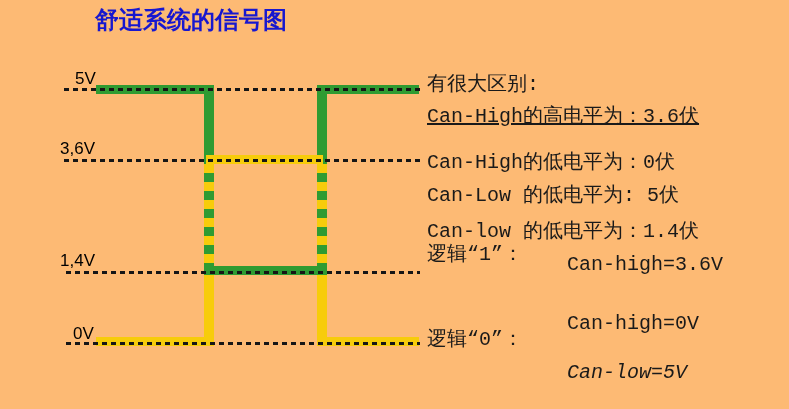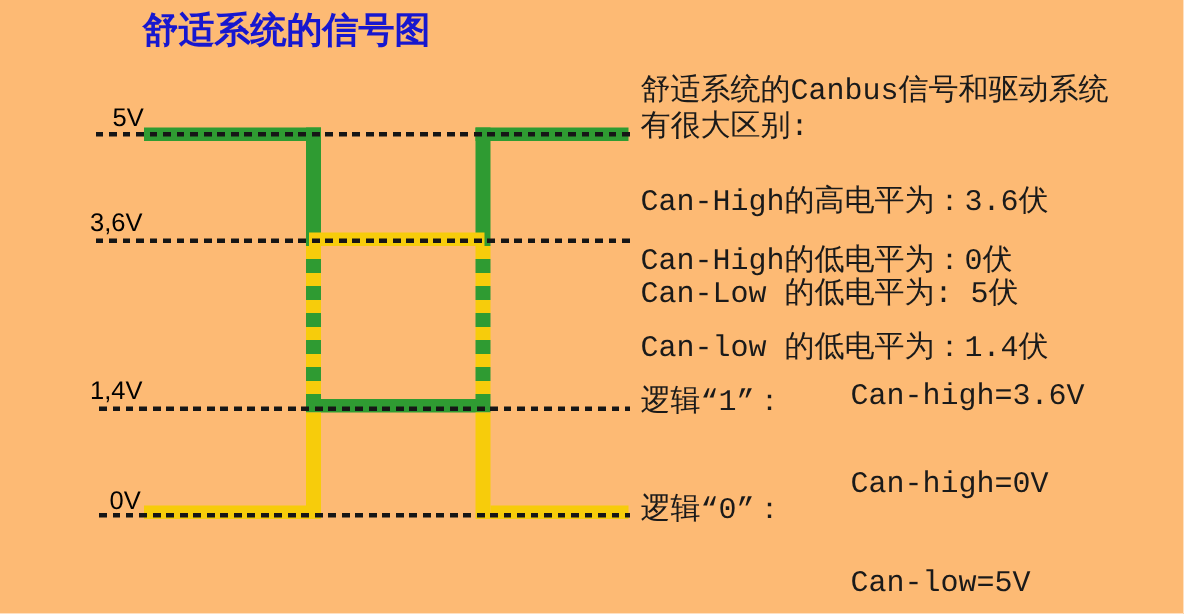--- a/index.html
+++ b/index.html
@@ -55,27 +55,26 @@
   <div class="bar yellow" style="left:317px;top:275px;width:10px;height:71px;"></div>
 
   <div class="bar striped" style="left:204px;top:164px;width:10px;height:102px;"></div>
   <div class="bar striped" style="left:317px;top:164px;width:10px;height:102px;"></div>
 
   <div class="dash" style="left:64px;top:88px;width:356px;"></div>
   <div class="dash" style="left:64px;top:159px;width:356px;"></div>
   <div class="dash" style="left:66px;top:271px;width:354px;"></div>
   <div class="dash" style="left:66px;top:342px;width:354px;"></div>
 
-  <div class="note" style="top:46px;">舒适系统的Canbus信号和驱动系统</div>
   <div class="note" style="top:70px;text-align:center;">有很大区别:</div>
-  <div class="note" style="top:120px;">Can-High的高电平为：3.6伏</div>
-  <div class="note" style="top:159px;">Can-High的低电平为：0伏</div>
+  <div class="note" style="top:102px;text-decoration:underline;">Can-High的高电平为：3.6伏</div>
+  <div class="note" style="top:148px;">Can-High的低电平为：0伏</div>
   <div class="note" style="top:181px;">Can-Low 的低电平为: 5伏</div>
   <div class="note" style="top:217px;">Can-low 的低电平为：1.4伏</div>
 
-  <div class="note" style="top:253px;text-align:right;">逻辑“1”：</div>
+  <div class="note" style="top:240px;text-align:right;">逻辑“1”：</div>
   <div class="note indent" style="top:253px;">Can-high=3.6V</div>
 
   <div class="note" style="top:325px;">逻辑“0”：</div>
   <div class="note indent" style="top:312px;">Can-high=0V</div>
-  <div class="note indent" style="top:378px;">Can-low=5V</div>
+  <div class="note indent" style="top:361px;font-style:italic;">Can-low=5V</div>
 
 </div>
 
 </body></html>

